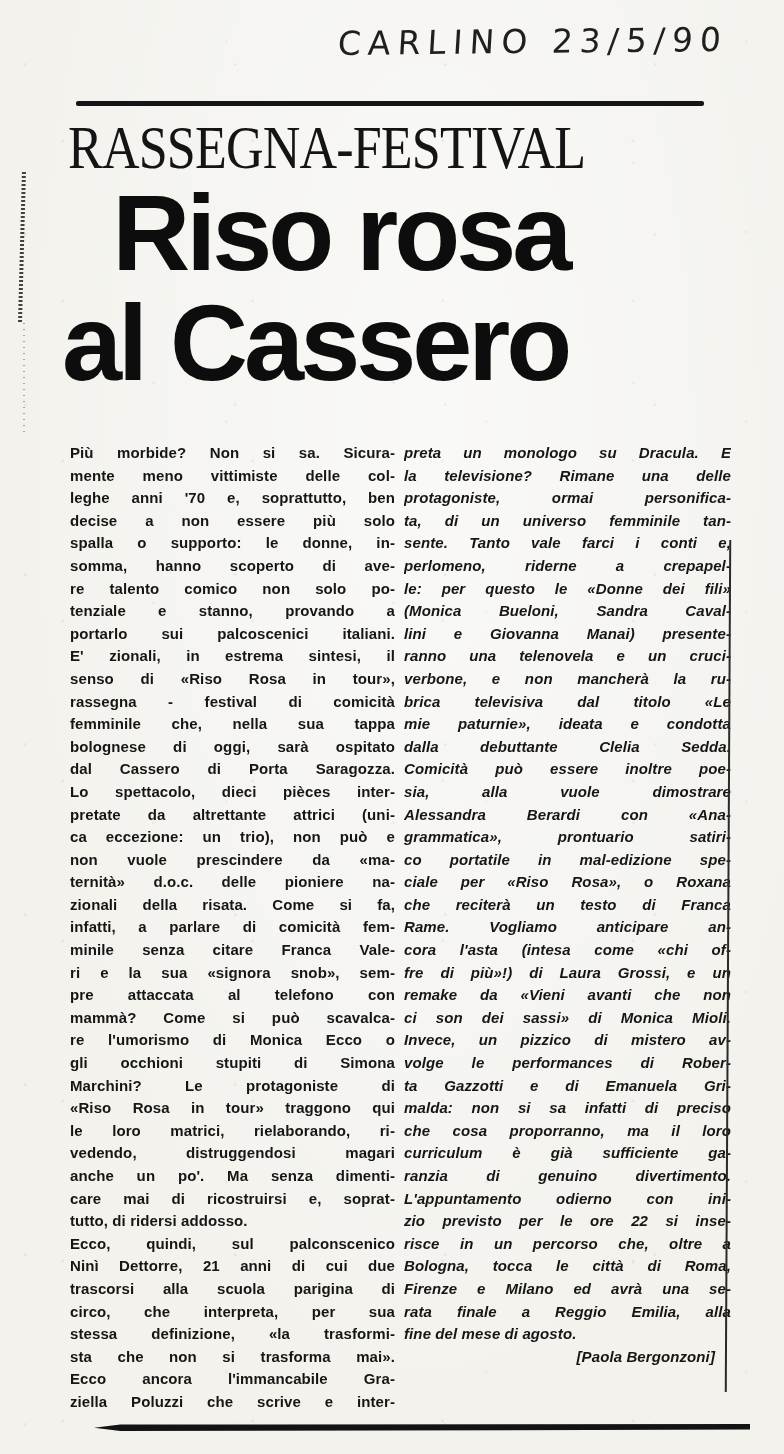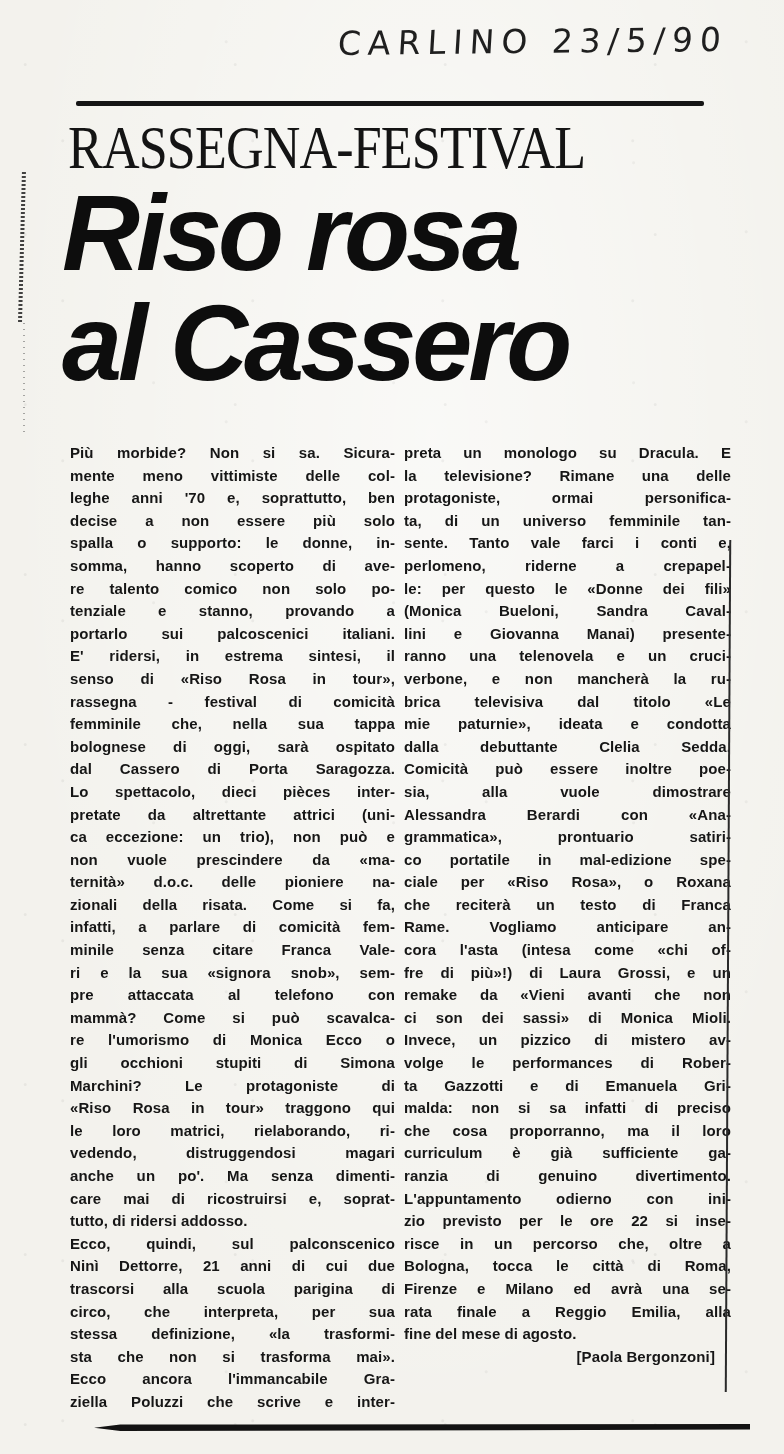--- a/index.html
+++ b/index.html
@@ -47,32 +47,32 @@
   .kicker {
     position: absolute; left: 68px; top: 112px;
     font-family: "Liberation Serif", serif;
     font-size: 62px; font-weight: normal; letter-spacing: -1px;
     white-space: nowrap; color: #141414;
     transform: scaleX(0.84); transform-origin: left top;
   }
   .headline {
     position: absolute; left: 62px; top: 178px;
     font-family: "Liberation Sans", sans-serif;
-    font-weight: bold; font-style: italic;
+    font-weight: bold; 
     font-size: 108px; line-height: 110px; letter-spacing: -4px;
-    color: #0d0d0d; white-space: nowrap;
+    color: #0d0d0d; white-space: nowrap; text-align: right;
   }
   .column {
     position: absolute; top: 442px;
     font-size: 15px; font-weight: bold;
     line-height: 22.6px; letter-spacing: 0.1px;
     color: #161616; overflow: hidden;
   }
   .col-left  { left: 70px;  width: 325px; height: 980px; }
-  .col-right { left: 404px; width: 327px; height: 980px; }
+  .col-right { left: 404px; width: 327px; height: 980px; font-style: italic; }
   .tline { text-align: justify; text-align-last: justify; white-space: nowrap; }
   .tline[data-al="left"]  { text-align: left;  text-align-last: left; }
   .byline {
     text-align-last: right;
     padding-right: 16px;
   }
   .right-edge-rule {
     position: absolute; left: 727px; top: 540px;
     width: 2px; height: 852px; background: #2a2a2a;
     transform: rotate(0.3deg);
@@ -118,21 +118,21 @@
   <div class="column col-left">
       <div class="tline">Più morbide? Non si sa. Sicura-</div>
       <div class="tline">mente meno vittimiste delle col-</div>
       <div class="tline">leghe anni '70 e, soprattutto, ben</div>
       <div class="tline">decise a non essere più solo</div>
       <div class="tline">spalla o supporto: le donne, in-</div>
       <div class="tline">somma, hanno scoperto di ave-</div>
       <div class="tline">re talento comico non solo po-</div>
       <div class="tline">tenziale e stanno, provando a</div>
       <div class="tline">portarlo sui palcoscenici italiani.</div>
-      <div class="tline">E' ridersi, in estrema sintesi, il</div>
+      <div class="tline">E' zionali, in estrema sintesi, il</div>
       <div class="tline">senso di «Riso Rosa in tour»,</div>
       <div class="tline">rassegna - festival di comicità</div>
       <div class="tline">femminile che, nella sua tappa</div>
       <div class="tline">bolognese di oggi, sarà ospitato</div>
       <div class="tline">dal Cassero di Porta Saragozza.</div>
       <div class="tline">Lo spettacolo, dieci pièces inter-</div>
       <div class="tline">pretate da altrettante attrici (uni-</div>
       <div class="tline">ca eccezione: un trio), non può e</div>
       <div class="tline">non vuole prescindere da «ma-</div>
       <div class="tline">ternità» d.o.c. delle pioniere na-</div>

